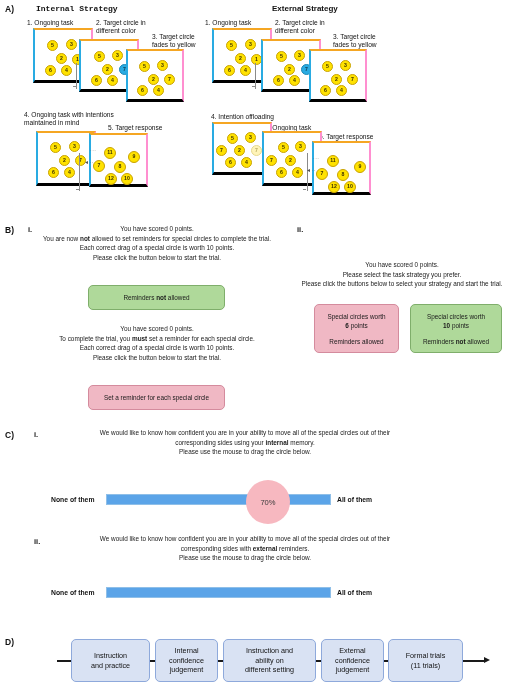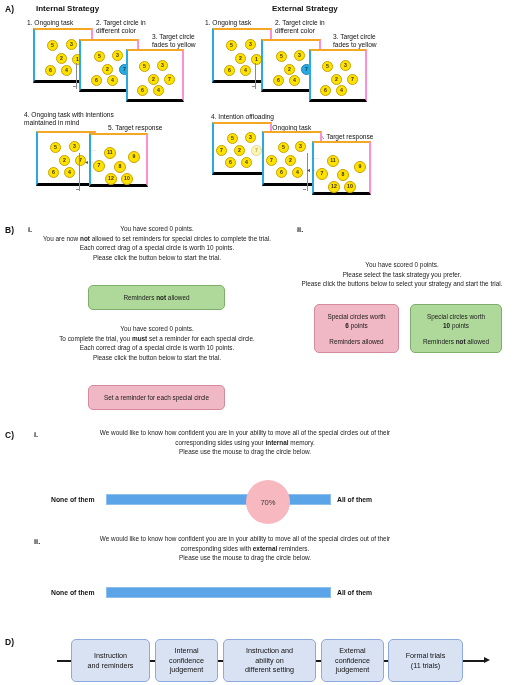--- a/index.html
+++ b/index.html
@@ -55,21 +55,21 @@
   .connector{position:absolute;height:1.6px;background:#1a1a1a;}
   .arrowhead{position:absolute;width:0;height:0;
              border-top:3.5px solid transparent;border-bottom:3.5px solid transparent;
              border-left:6px solid #1a1a1a;}
 </style>
 </head>
 <body>
 
 <div class="abs panel-letter" style="left:5px;top:4px;">A)</div>
 
-<div class="abs strategy-title" style="left:36px;top:4px;">Internal Strategy</div>
+<div class="abs strategy-title" style="left:36px;top:4px;font-family:Liberation Mono, monospace;">Internal Strategy</div>
 <div class="abs strategy-title" style="left:272px;top:4px;">External Strategy</div>
 
 <div class="abs step-label" style="left:27px;top:19px;white-space:pre;">1. Ongoing task</div>
 <div class="abs step-label" style="left:96px;top:19px;white-space:pre;">2. Target circle in
 different color</div>
 <div class="abs step-label" style="left:152px;top:33px;white-space:pre;">3. Target circle
 fades to yellow</div>
 
 <div class="screen" style="left:33px;top:28px;width:60px;height:55px;">
   <div class="circ" style="left:12px;top:10px;width:9px;height:9px;">5</div>
@@ -280,21 +280,21 @@
   <div class="end-label" style="left:337px;top:16px;">All of them</div>
 </div>
 
 <div class="abs panel-letter" style="left:5px;top:637px;">D)</div>
 
 <div class="connector" style="left:57px;top:660px;width:15px;"></div>
 
 <div class="flowbox" style="left:71px;top:639px;width:79px;height:43px;">
   <div>
     <div>Instruction</div>
-    <div>and reminders</div>
+    <div>and practice</div>
   </div>
 </div>
 <div class="connector" style="left:150px;top:660px;width:6px;"></div>
 
 <div class="flowbox" style="left:155px;top:639px;width:63px;height:43px;">
   <div>
     <div>Internal</div>
     <div>confidence</div>
     <div>judgement</div>
   </div>

